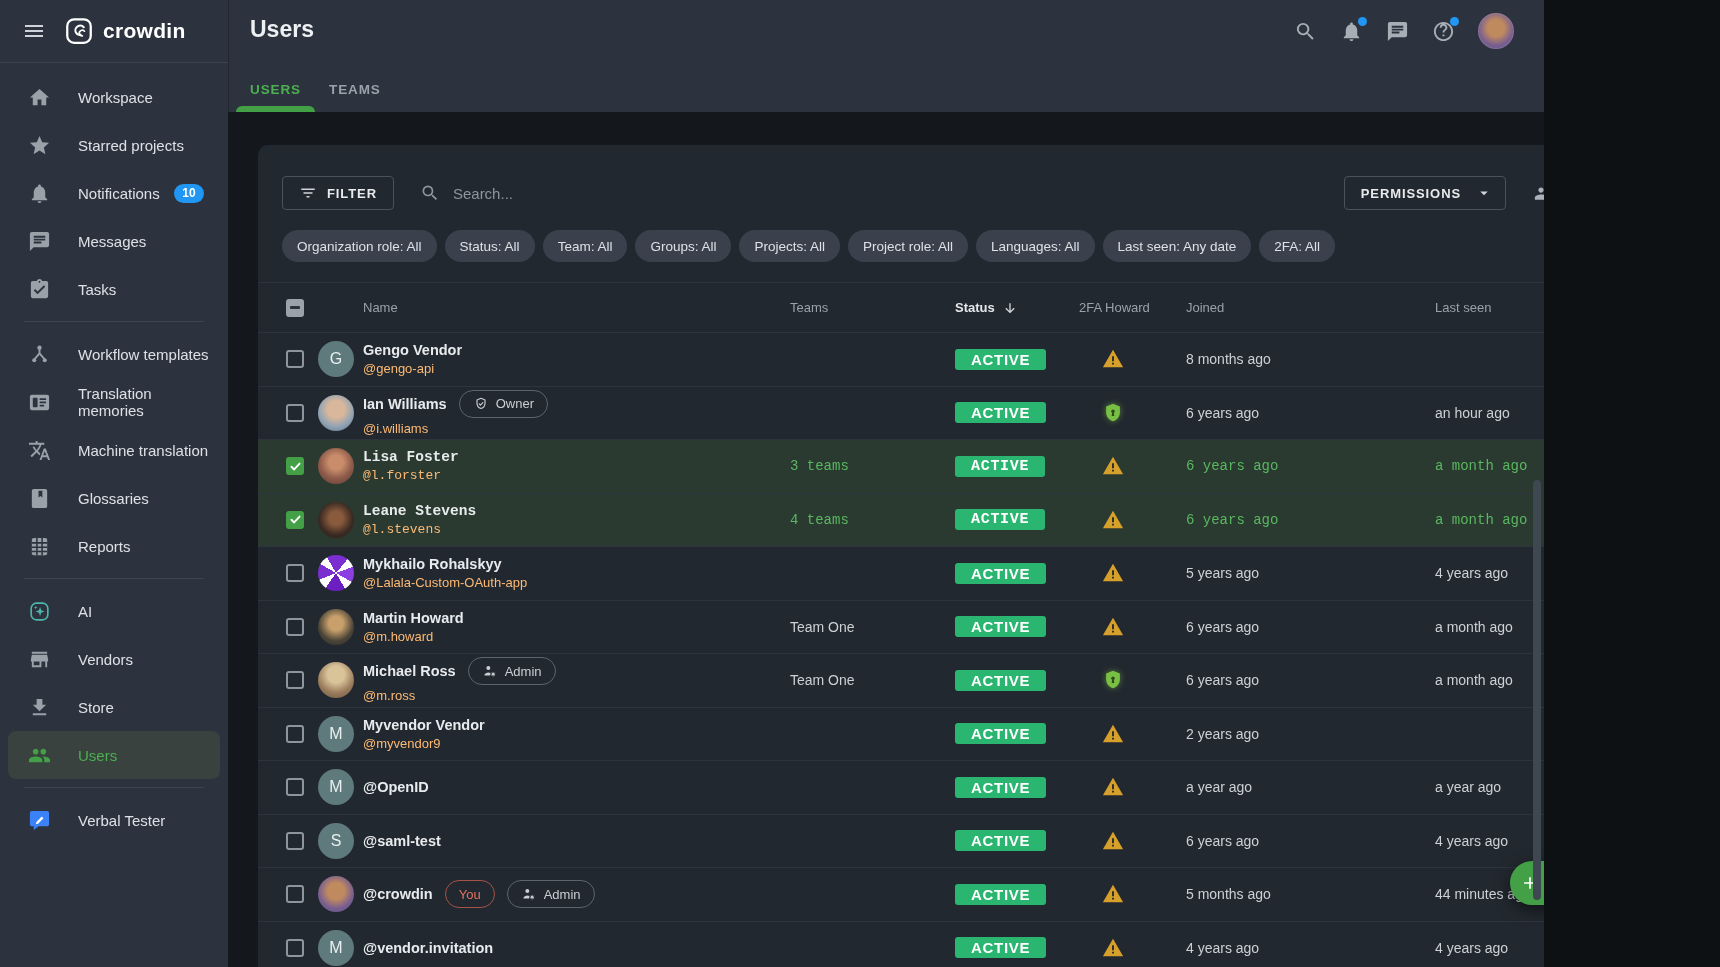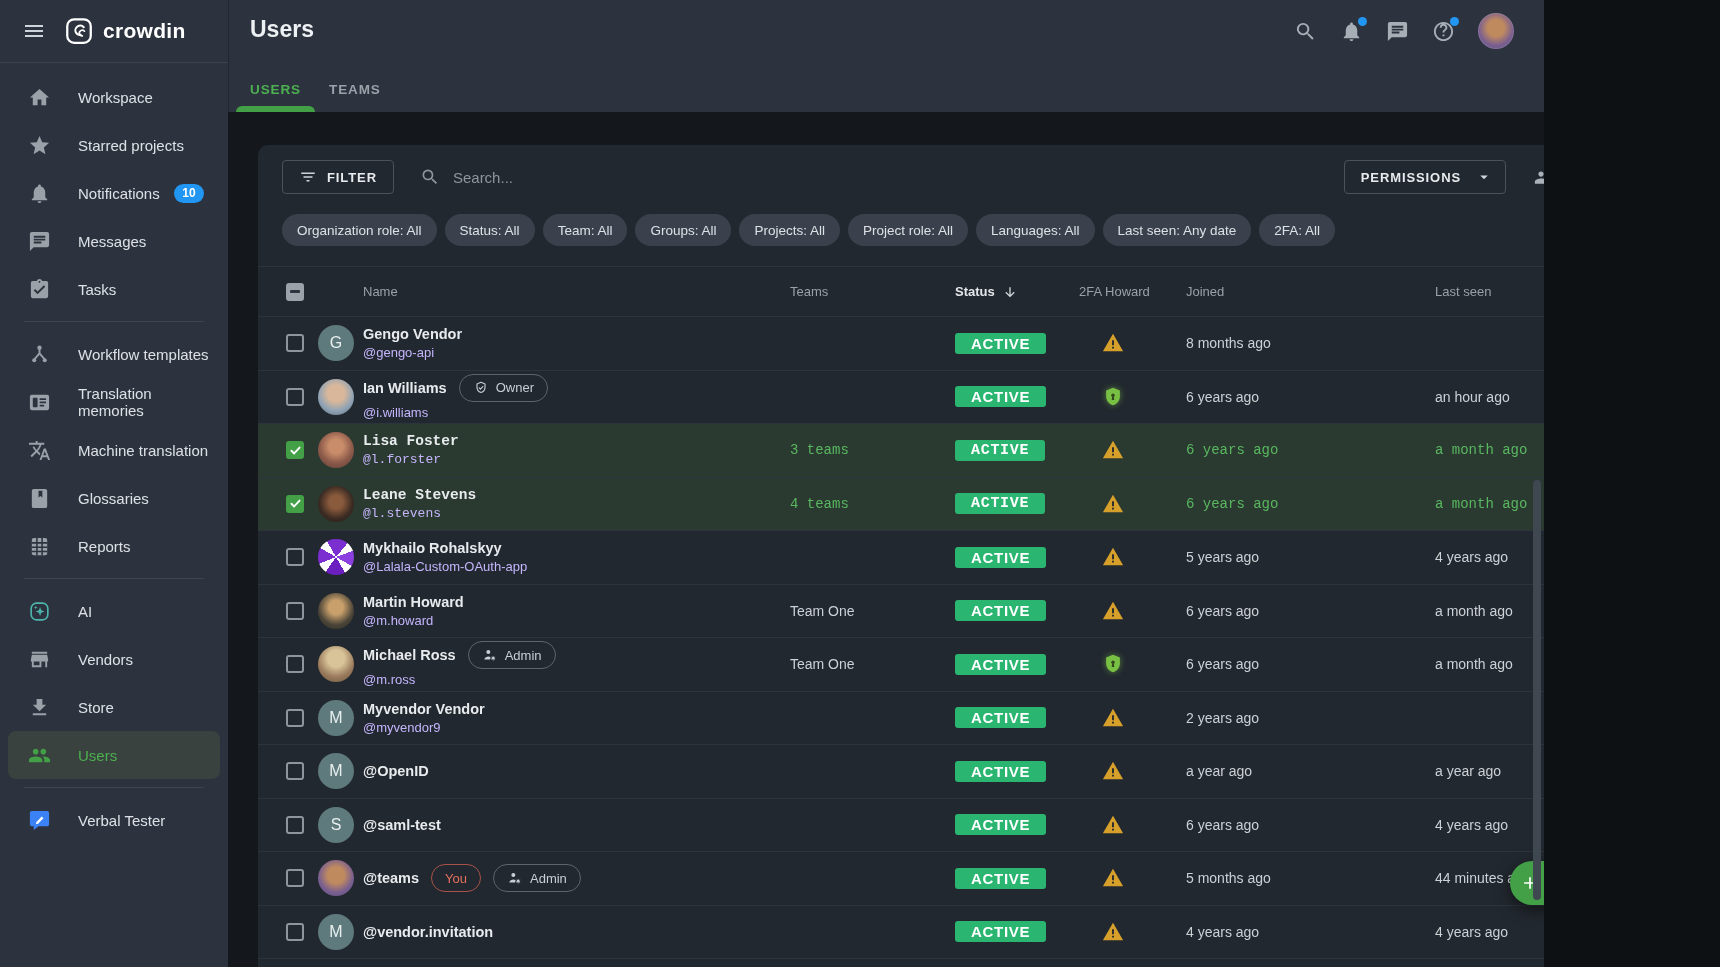--- a/index.html
+++ b/index.html
@@ -37,21 +37,21 @@
   .sb-item.active .sb-icon{color:#43a047;}
   .sb-label{margin-left:27px;font-size:15px;}
   .sb-badge{margin-left:auto;margin-right:16px;min-width:18px;height:19px;padding:0 6px;border-radius:10px;background:#2196f3;
             color:#fff;font-size:12px;font-weight:bold;display:flex;align-items:center;justify-content:center;}
   .sb-divider{border-top:1px solid rgba(255,255,255,.09);margin:8px 24px;}
 
   
   .content{position:absolute;left:228px;top:112px;right:0;bottom:0;background:#14181d;}
   .card{position:absolute;left:30px;top:33px;width:1422px;bottom:0;background:#22282f;border-radius:10px 10px 0 0;
         box-sizing:border-box;overflow:hidden;}
-  .toolbar{display:flex;align-items:center;margin:15px 24px 0;height:34px;}
+  .toolbar{display:flex;align-items:center;margin:31px 24px 0;height:34px;}
   .btn-outline{display:inline-flex;align-items:center;gap:10px;height:34px;padding:0 16px;border:1px solid #4a525c;
         border-radius:4px;color:#e8ebee;font-size:13px;font-weight:bold;letter-spacing:.9px;cursor:pointer;box-sizing:border-box;background:transparent;}
   .btn-outline .bi{width:18px;height:18px;color:#cfd4da;}
   .search{display:flex;align-items:center;gap:11px;margin-left:26px;flex:1;}
   .search .bi{width:20px;height:20px;color:#8d959e;}
   .search input{background:transparent;border:0;outline:0;color:#dfe3e7;font-size:15px;width:420px;font-family:inherit;}
   .search input::placeholder{color:#8d959e;}
   .tb-right{display:flex;align-items:center;gap:10px;}
   .icon-btn{width:40px;height:34px;display:flex;align-items:center;justify-content:center;color:#aab1b9;cursor:pointer;}
   .icon-btn .bi{width:21px;height:21px;}
@@ -100,21 +100,21 @@
   .av-ian{background:radial-gradient(circle at 50% 40%, #d9b79a 30%, #8fa3b5 62%, #5c6b7a 100%);}
   .av-lisa{background:radial-gradient(circle at 50% 40%, #c98d6b 25%, #8d5a4a 58%, #5e3c34 100%);}
   .av-leane{background:radial-gradient(circle at 50% 45%, #8a5a3c 25%, #3a2a22 62%, #241a14 100%);}
   .av-mykhailo{background:conic-gradient(#7b2fd0 0 40deg,#fff 40deg 70deg,#8b3fe0 70deg 120deg,#fff 120deg 150deg,#6b1fc0 150deg 215deg,#fff 215deg 248deg,#7b2fd0 248deg 300deg,#fff 300deg 330deg,#7b2fd0 330deg 360deg);}
   .av-martin{background:radial-gradient(circle at 50% 40%, #c9a06b 25%, #4a4438 62%, #2e2a22 100%);}
   .av-michael{background:radial-gradient(circle at 50% 35%, #d9c49a 28%, #9a7b5c 62%, #6b5846 100%);}
   .av-mike{background:radial-gradient(circle at 50% 42%, #c08a5f 30%, #7a5f8f 62%, #565085 100%);}
 
   .name-line{display:flex;align-items:center;}
   .uname{font-size:14.5px;font-weight:bold;color:#e8ebee;}
-  .uhandle{font-size:13px;color:#c4b5fd;margin-top:3px;}
+  .uhandle{font-size:13px;color:#fdba74;margin-top:3px;}
   .pbadge{display:inline-flex;align-items:center;gap:7px;height:26px;padding:0 13px;border:1px solid #5c646e;
           border-radius:14px;color:#c9ced4;font-size:13px;margin-left:12px;cursor:default;white-space:nowrap;}
   .pbadge .bi{width:16px;height:16px;color:#c9ced4;}
   .pbadge.you{border-color:#a75248;color:#e4705f;}
   .status{display:inline-flex;align-items:center;height:21px;padding:0 16px;border-radius:3px;background:#2ab571;
           color:#fff;font-size:15px;font-weight:bold;letter-spacing:.7px;}
   .ic22{width:22px;height:22px;}
   .ic-shield{filter:drop-shadow(0 0 3px rgba(128,199,72,.55));}
 
   .invite{position:absolute;left:1510px;top:861px;width:150px;height:44px;border-radius:22px;background:#43a047;
@@ -786,21 +786,21 @@
           </div>
           <div class="tgrid trow">
             <div>
               <span class="cb"></span>
             </div>
             <div>
               <span class="avatar av-mike"></span>
             </div>
             <div class="c-namecol">
               <div class="name-line">
-                <span class="uname">@teams</span>
+                <span class="uname">@crowdin</span>
                 <span class="pbadge you">
                   <span>You</span>
                 </span>
                 <span class="pbadge">
                   <span class="bi">
                     <svg viewBox="0 0 24 24" width="100%" height="100%" fill="currentColor">
                       <circle cx="9.5" cy="7.5" r="3"></circle>
                       <path d="M3.5 18.8c0-3 4-4.6 6-4.6 1 0 2.3.3 3.3.9l-.5 3.7z"></path>
                       <circle cx="16.8" cy="16.8" r="2"></circle>
                       <g stroke="currentColor" stroke-width="1.4">

